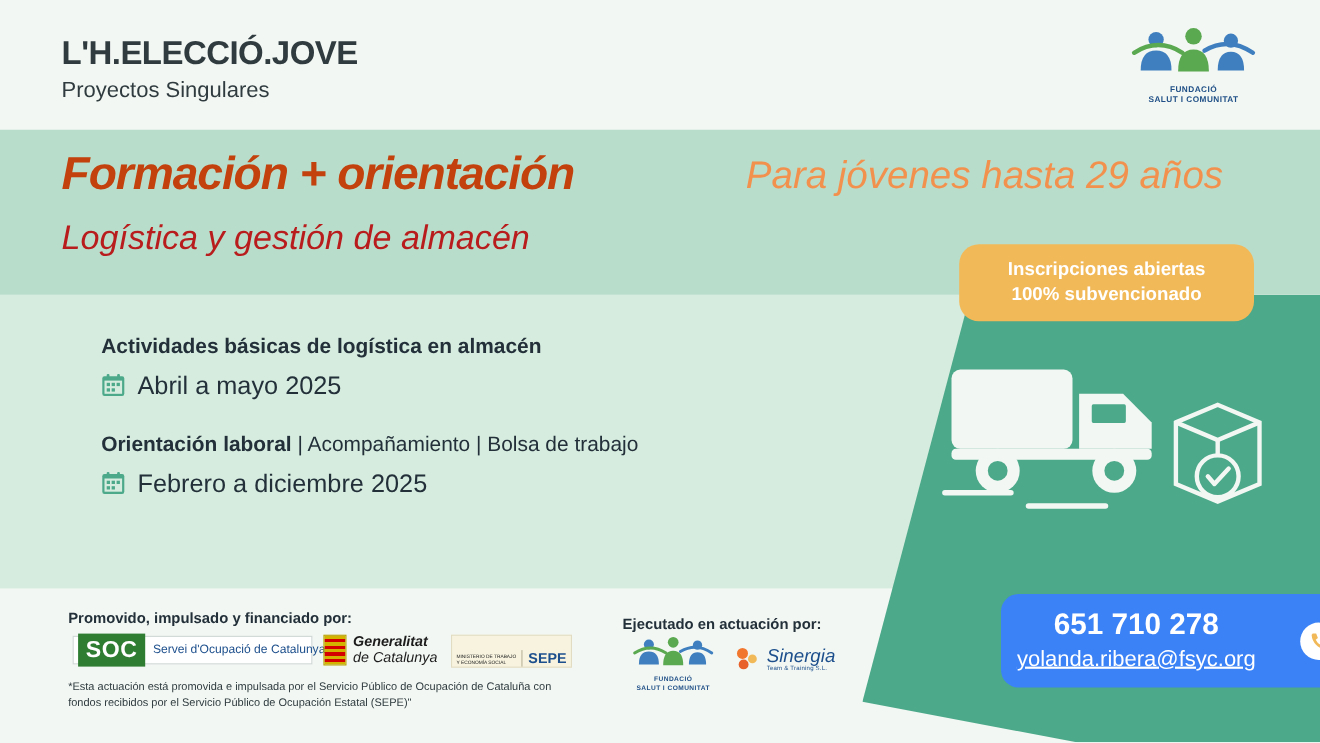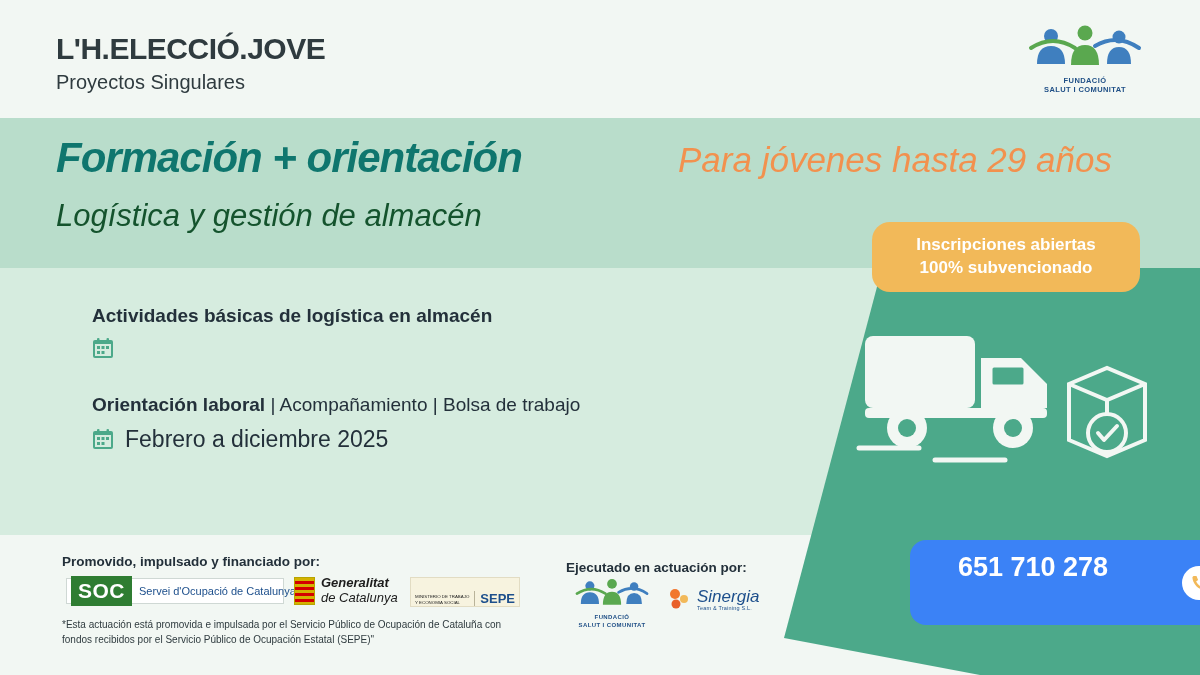--- a/index.html
+++ b/index.html
@@ -86,38 +86,38 @@
     margin-top: 2px;
   }
 
   
   .title-main {
     position: absolute;
     left: 56px; top: 134px;
     font-size: 42px;
     font-weight: bold;
     font-style: italic;
-    color: #0f766e;
+    color: #c2410c;
     letter-spacing: -1px;
     white-space: nowrap;
   }
   .title-age {
     position: absolute;
     left: 678px; top: 140px;
     font-size: 35px;
     font-style: italic;
     color: #f2914e;
     white-space: nowrap;
   }
   .title-sub {
     position: absolute;
     left: 56px; top: 198px;
     font-size: 31px;
     font-style: italic;
-    color: #14532d;
+    color: #b91c1c;
     white-space: nowrap;
   }
 
   
   .badge {
     position: absolute;
     left: 872px; top: 222px;
     width: 268px;
     padding: 12px 6px;
     background: #f2b959;
@@ -359,20 +359,21 @@
         <rect x="1" y="3" width="20" height="18" rx="2" fill="#4ca98a"></rect>
         <rect x="3" y="7" width="16" height="12" fill="#d6ecdf"></rect>
         <rect x="5" y="1" width="2.5" height="4" rx="1" fill="#4ca98a"></rect>
         <rect x="14.5" y="1" width="2.5" height="4" rx="1" fill="#4ca98a"></rect>
         <rect x="5" y="9" width="3" height="3" fill="#4ca98a"></rect>
         <rect x="9.5" y="9" width="3" height="3" fill="#4ca98a"></rect>
         <rect x="14" y="9" width="3" height="3" fill="#4ca98a"></rect>
         <rect x="5" y="14" width="3" height="3" fill="#4ca98a"></rect>
         <rect x="9.5" y="14" width="3" height="3" fill="#4ca98a"></rect>
       </svg>
+      <span>Abril a mayo 2025</span>
     </div>
   </div>
 
   <div class="course course-2">
     <div class="course-head">
       <b>Orientación laboral</b><span class="thin"> | Acompañamiento | Bolsa de trabajo</span>
     </div>
     <div class="course-date">
       <svg class="cal-icon" width="22" height="22" viewBox="0 0 22 22">
         <rect x="1" y="3" width="20" height="18" rx="2" fill="#4ca98a"></rect>
@@ -404,20 +405,21 @@
       <path d="M214 66 l38 -16 l38 16 v56 l-38 16 l-38 -16 z" fill="none" stroke="#f2f7f3" stroke-width="4"></path>
       <path d="M214 66 l38 16 l38 -16" fill="none" stroke="#f2f7f3" stroke-width="4"></path>
       <path d="M252 82 v56" stroke="#f2f7f3" stroke-width="4"></path>
       <circle cx="252" cy="115" r="19" fill="#4ca98a" stroke="#f2f7f3" stroke-width="4"></circle>
       <path d="M243 115 l6 7 l13 -14" fill="none" stroke="#f2f7f3" stroke-width="4" stroke-linecap="round" stroke-linejoin="round"></path>
     </svg>
   </div>
 
   <div class="contact">
     <div class="contact-phone">651 710 278</div>
+    <div class="contact-mail">yolanda.ribera@fsyc.org</div>
     <div class="phone-circle">
       <svg width="20" height="20" viewBox="0 0 20 20">
         <path d="M4 3 l3.5 0 l1.6 4 l-2 1.6 q1.6 3.2 4.4 4.6 l1.7 -2 l4 1.6 l0 3.4 q0 1 -1.2 1 q-5 -0.4 -8.6 -4 q-3.6 -3.6 -4 -8.6 q0 -1.2 1 -1.2 z" fill="#f2b959"></path>
       </svg>
     </div>
   </div>
 
   <div class="foot-left-title">Promovido, impulsado y financiado por:</div>
   <div class="foot-right-title">Ejecutado en actuación por:</div>
 

